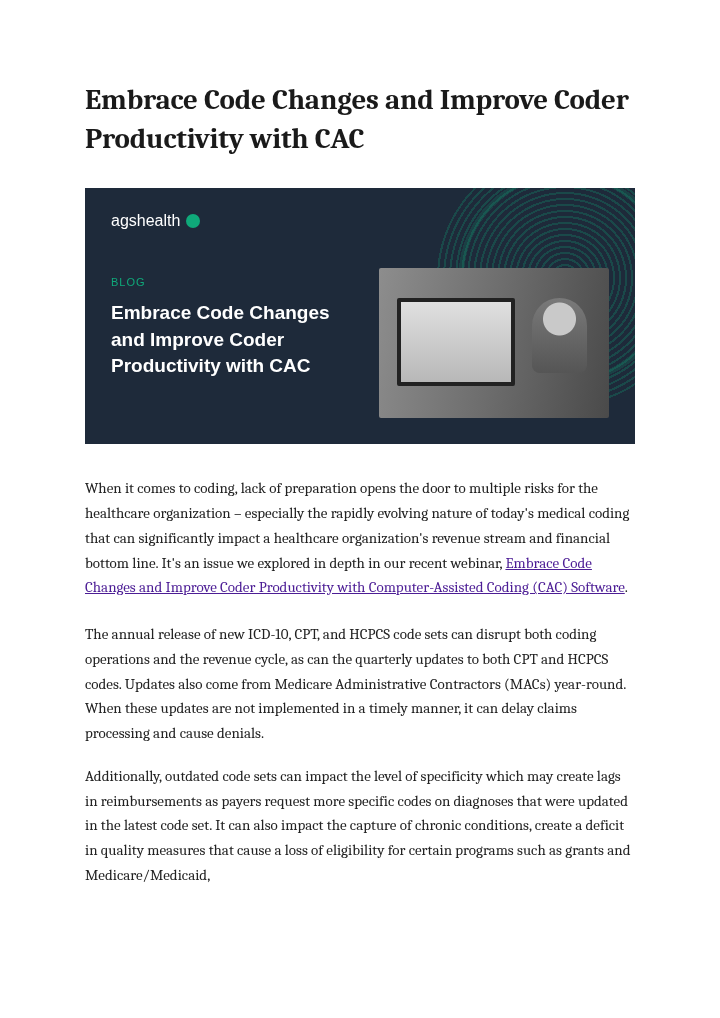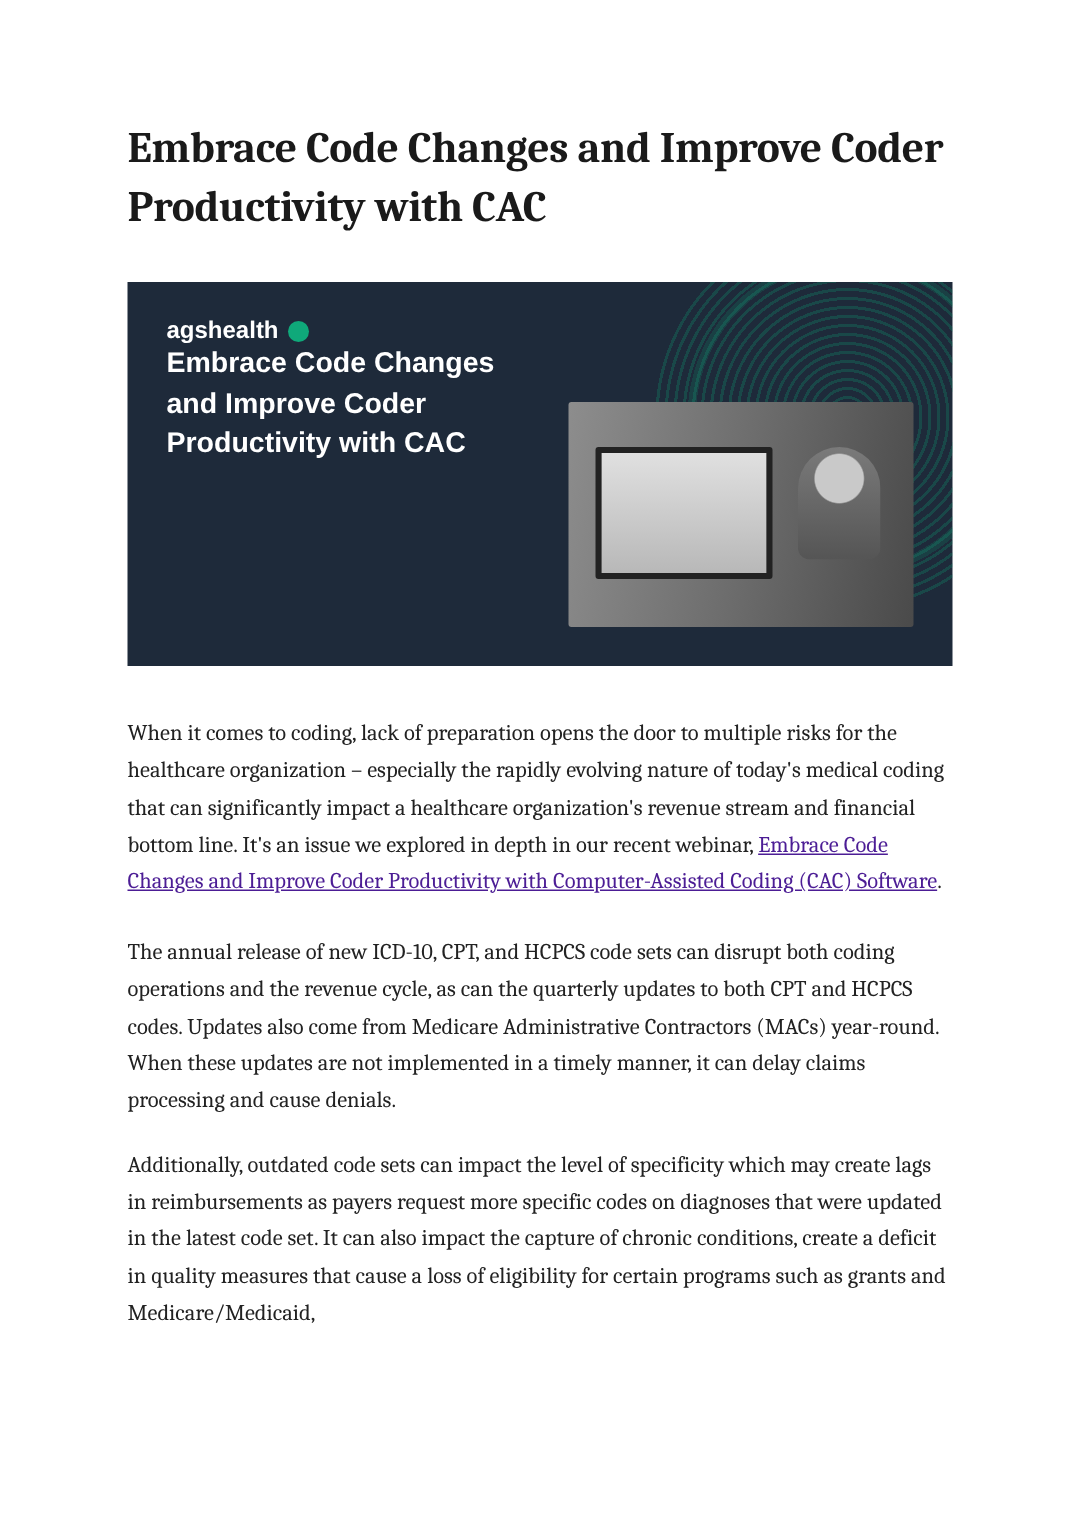--- a/index.html
+++ b/index.html
@@ -29,21 +29,21 @@
   }
   .hero-overlay {
     position: absolute;
     top: 0; left: 0; right: 0; bottom: 0;
     padding: 24px 26px;
   }
   .brand {
     color: #ffffff;
     font-family: Arial, sans-serif;
     font-size: 16px;
-    font-weight: 700;
+    font-weight: 400;
     display: flex;
     align-items: center;
     gap: 6px;
   }
   .brand-dot {
     width: 14px; height: 14px; border-radius: 50%;
     background: #0fa97a;
     display: inline-block;
   }
   .hero-pattern {
@@ -120,20 +120,21 @@
 <h1 class="title">Embrace Code Changes and Improve Coder Productivity with CAC</h1>
 
 <div class="hero">
   <div class="hero-pattern"></div>
   <div class="hero-photo"></div>
   <div class="hero-overlay">
     <div class="brand">
       <span>agshealth</span>
       <span class="brand-dot"></span>
     </div>
+    <div class="hero-label">BLOG</div>
     <div class="hero-title">Embrace Code Changes and Improve Coder Productivity with CAC</div>
   </div>
 </div>
 
 <div class="body-text">
   <p class="para1">
     <span>When it comes to coding, lack of preparation opens the door to multiple risks for the healthcare organization – especially the rapidly evolving nature of today's medical coding that can significantly impact a healthcare organization's revenue stream and financial bottom line. It's an issue we explored in depth in our recent webinar, </span><a href="#" class="inline-link">Embrace Code Changes and Improve Coder Productivity with Computer-Assisted Coding (CAC) Software</a><span class="after-link">.</span>
   </p>
   <p class="para2">The annual release of new ICD-10, CPT, and HCPCS code sets can disrupt both coding operations and the revenue cycle, as can the quarterly updates to both CPT and HCPCS codes. Updates also come from Medicare Administrative Contractors (MACs) year-round. When these updates are not implemented in a timely manner, it can delay claims processing and cause denials.</p>
   <p>Additionally, outdated code sets can impact the level of specificity which may create lags in reimbursements as payers request more specific codes on diagnoses that were updated in the latest code set. It can also impact the capture of chronic conditions, create a deficit in quality measures that cause a loss of eligibility for certain programs such as grants and Medicare/Medicaid,</p>

